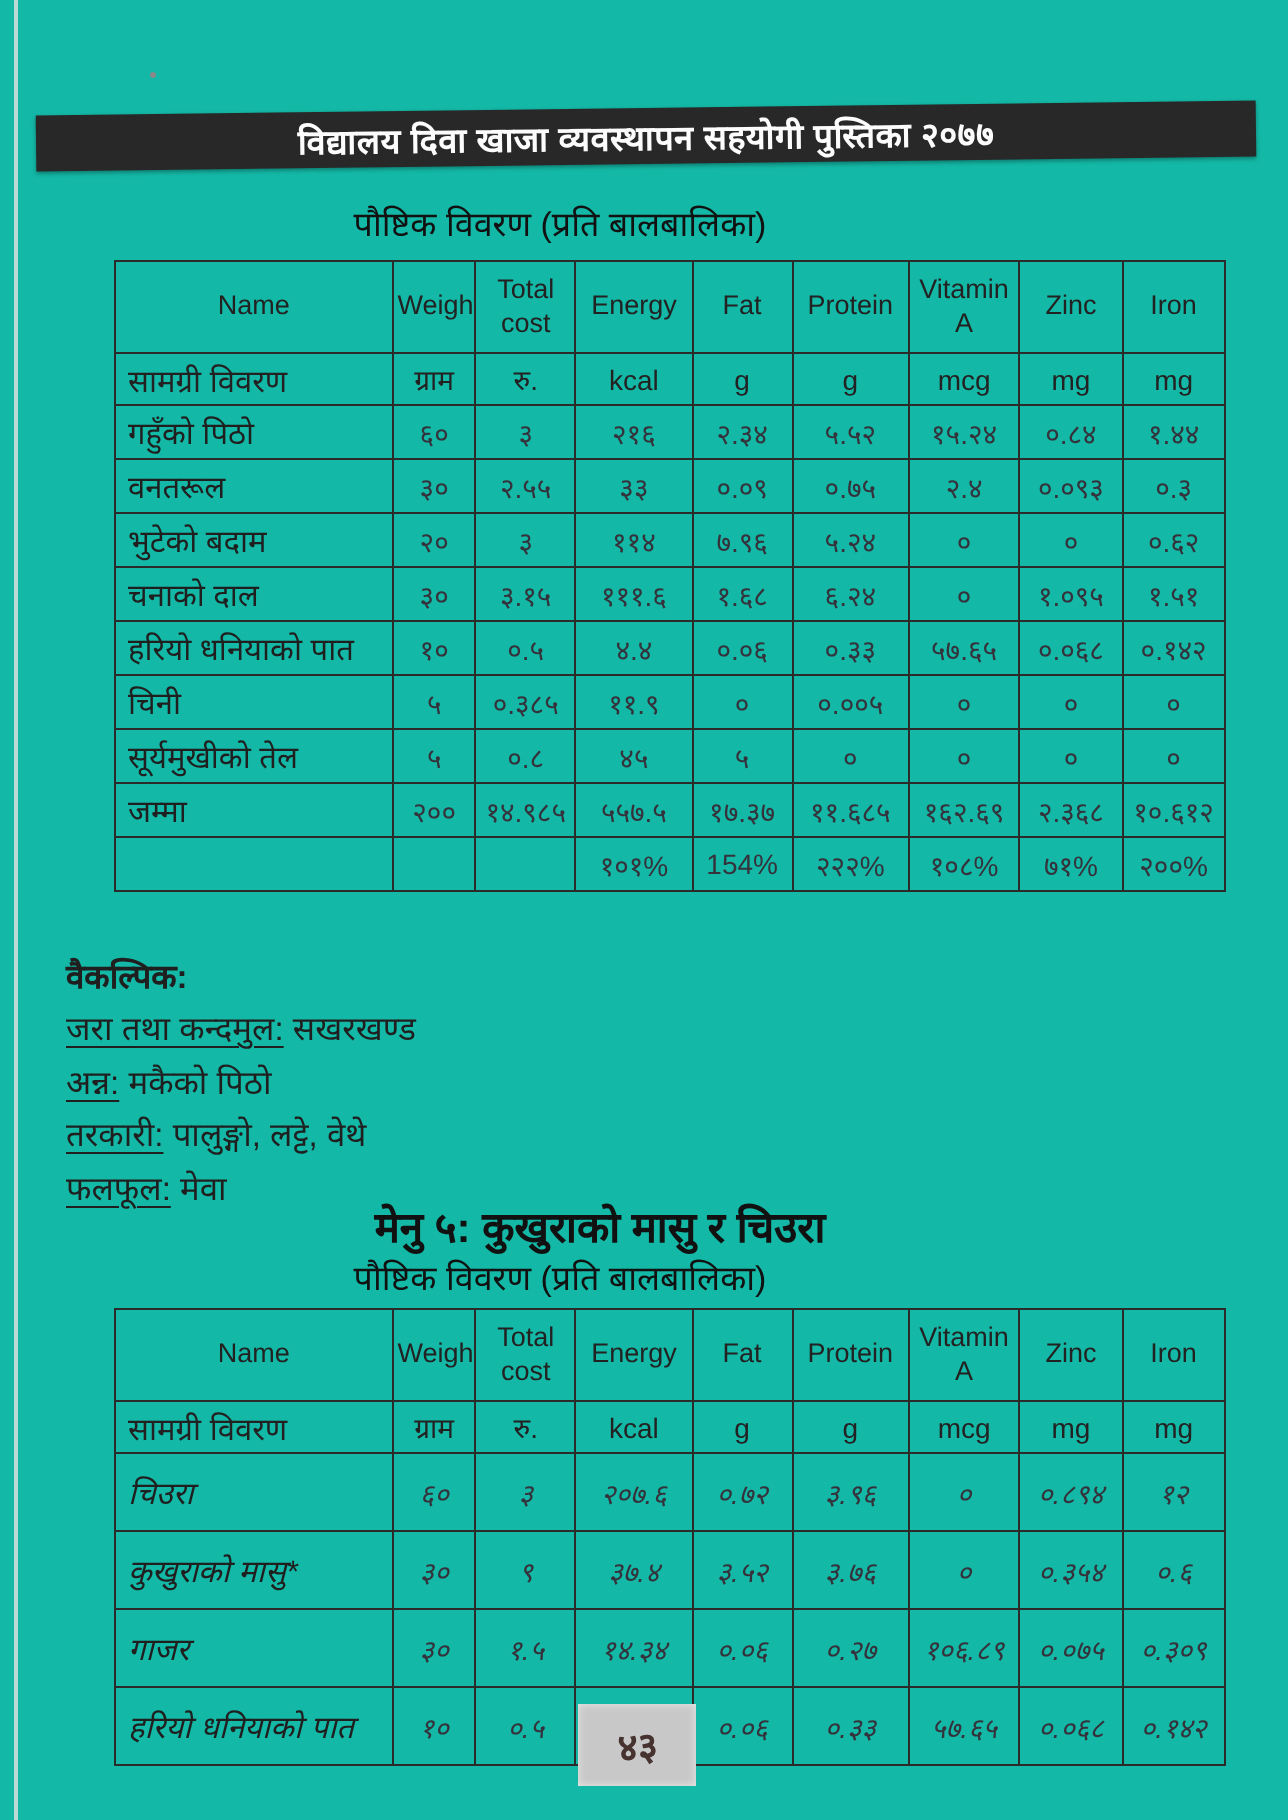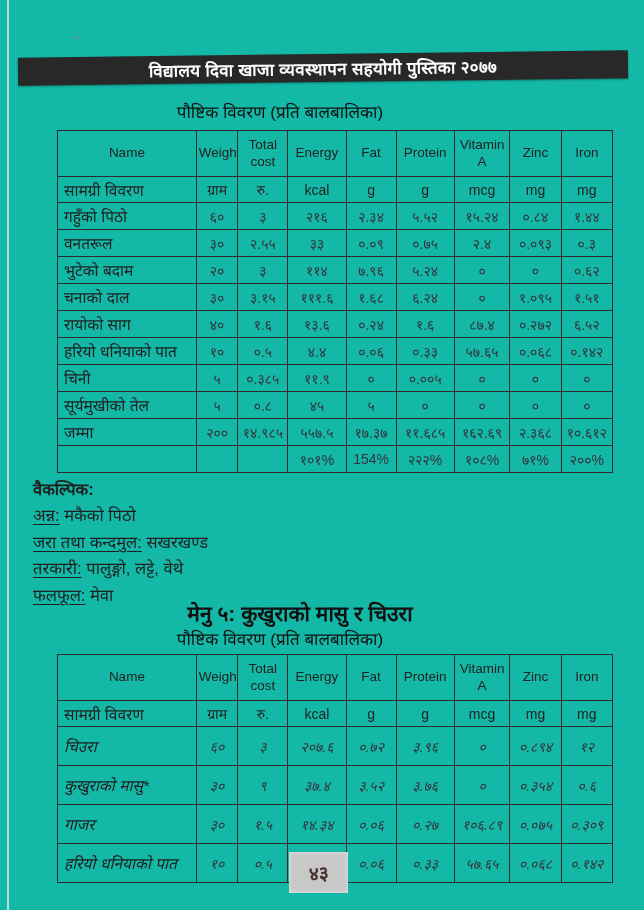--- a/index.html
+++ b/index.html
@@ -140,31 +140,20 @@
           <td class="num-cell">३०</td>
           <td class="num-cell">३.१५</td>
           <td class="num-cell">१११.६</td>
           <td class="num-cell">१.६८</td>
           <td class="num-cell">६.२४</td>
           <td class="num-cell">०</td>
           <td class="num-cell">१.०९५</td>
           <td class="num-cell">१.५१</td>
         </tr>
         <tr>
-          <td class="name-cell">रायोको साग</td>
-          <td class="num-cell">४०</td>
-          <td class="num-cell">१.६</td>
-          <td class="num-cell">१३.६</td>
-          <td class="num-cell">०.२४</td>
-          <td class="num-cell">१.६</td>
-          <td class="num-cell">८७.४</td>
-          <td class="num-cell">०.२७२</td>
-          <td class="num-cell">६.५२</td>
-        </tr>
-        <tr>
           <td class="name-cell">हरियो धनियाको पात</td>
           <td class="num-cell">१०</td>
           <td class="num-cell">०.५</td>
           <td class="num-cell">४.४</td>
           <td class="num-cell">०.०६</td>
           <td class="num-cell">०.३३</td>
           <td class="num-cell">५७.६५</td>
           <td class="num-cell">०.०६८</td>
           <td class="num-cell">०.१४२</td>
         </tr>
@@ -211,26 +200,26 @@
           <td class="num-cell">१०८%</td>
           <td class="num-cell">७१%</td>
           <td class="num-cell">२००%</td>
         </tr>
       </tbody>
     </table>
 
   <div class="alts">
     <div class="alt-heading">वैकल्पिक:</div>
     <div class="alt-line">
+      <span class="alt-label">जरा तथा कन्दमुल:</span>
+      <span>सखरखण्ड</span>
+    </div>
+    <div class="alt-line">
       <span class="alt-label">अन्न:</span>
       <span>मकैको पिठो</span>
-    </div>
-    <div class="alt-line">
-      <span class="alt-label">जरा तथा कन्दमुल:</span>
-      <span>सखरखण्ड</span>
     </div>
     <div class="alt-line">
       <span class="alt-label">तरकारी:</span>
       <span>पालुङ्गो, लट्टे, वेथे</span>
     </div>
     <div class="alt-line">
       <span class="alt-label">फलफूल:</span>
       <span>मेवा</span>
     </div>
   </div>

